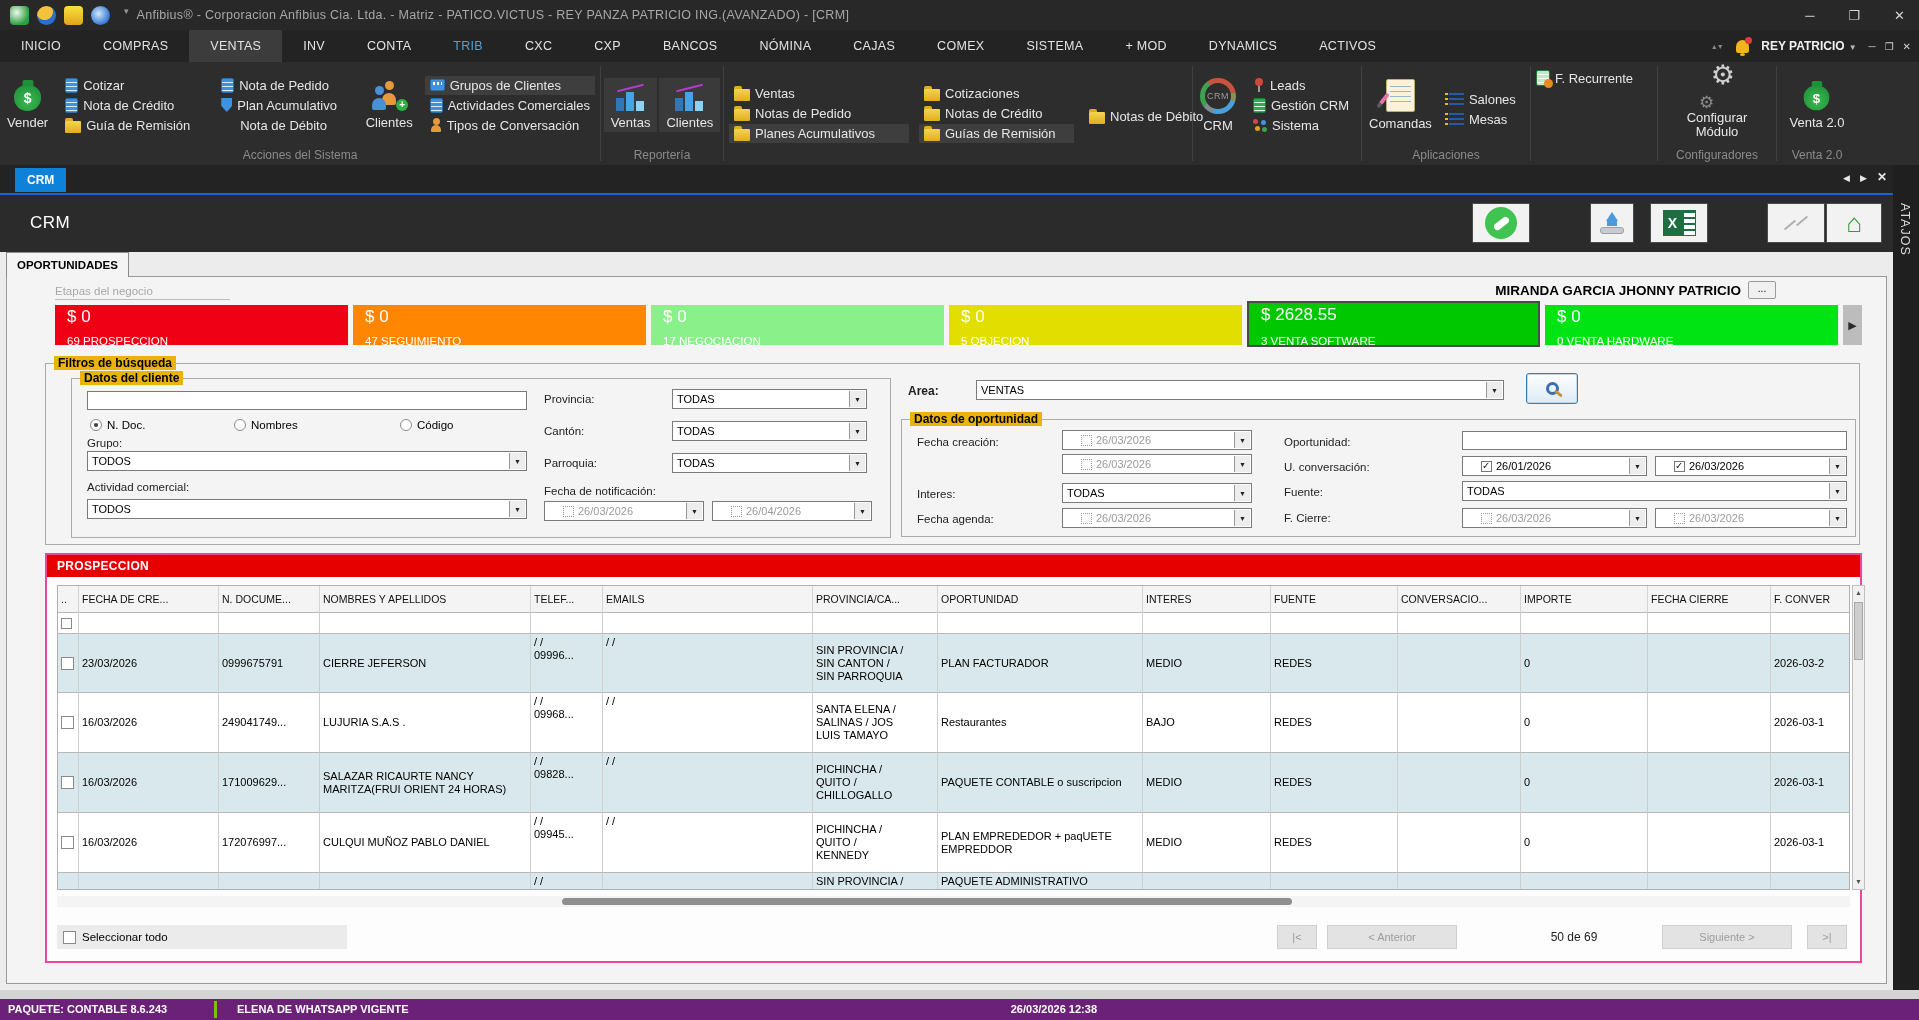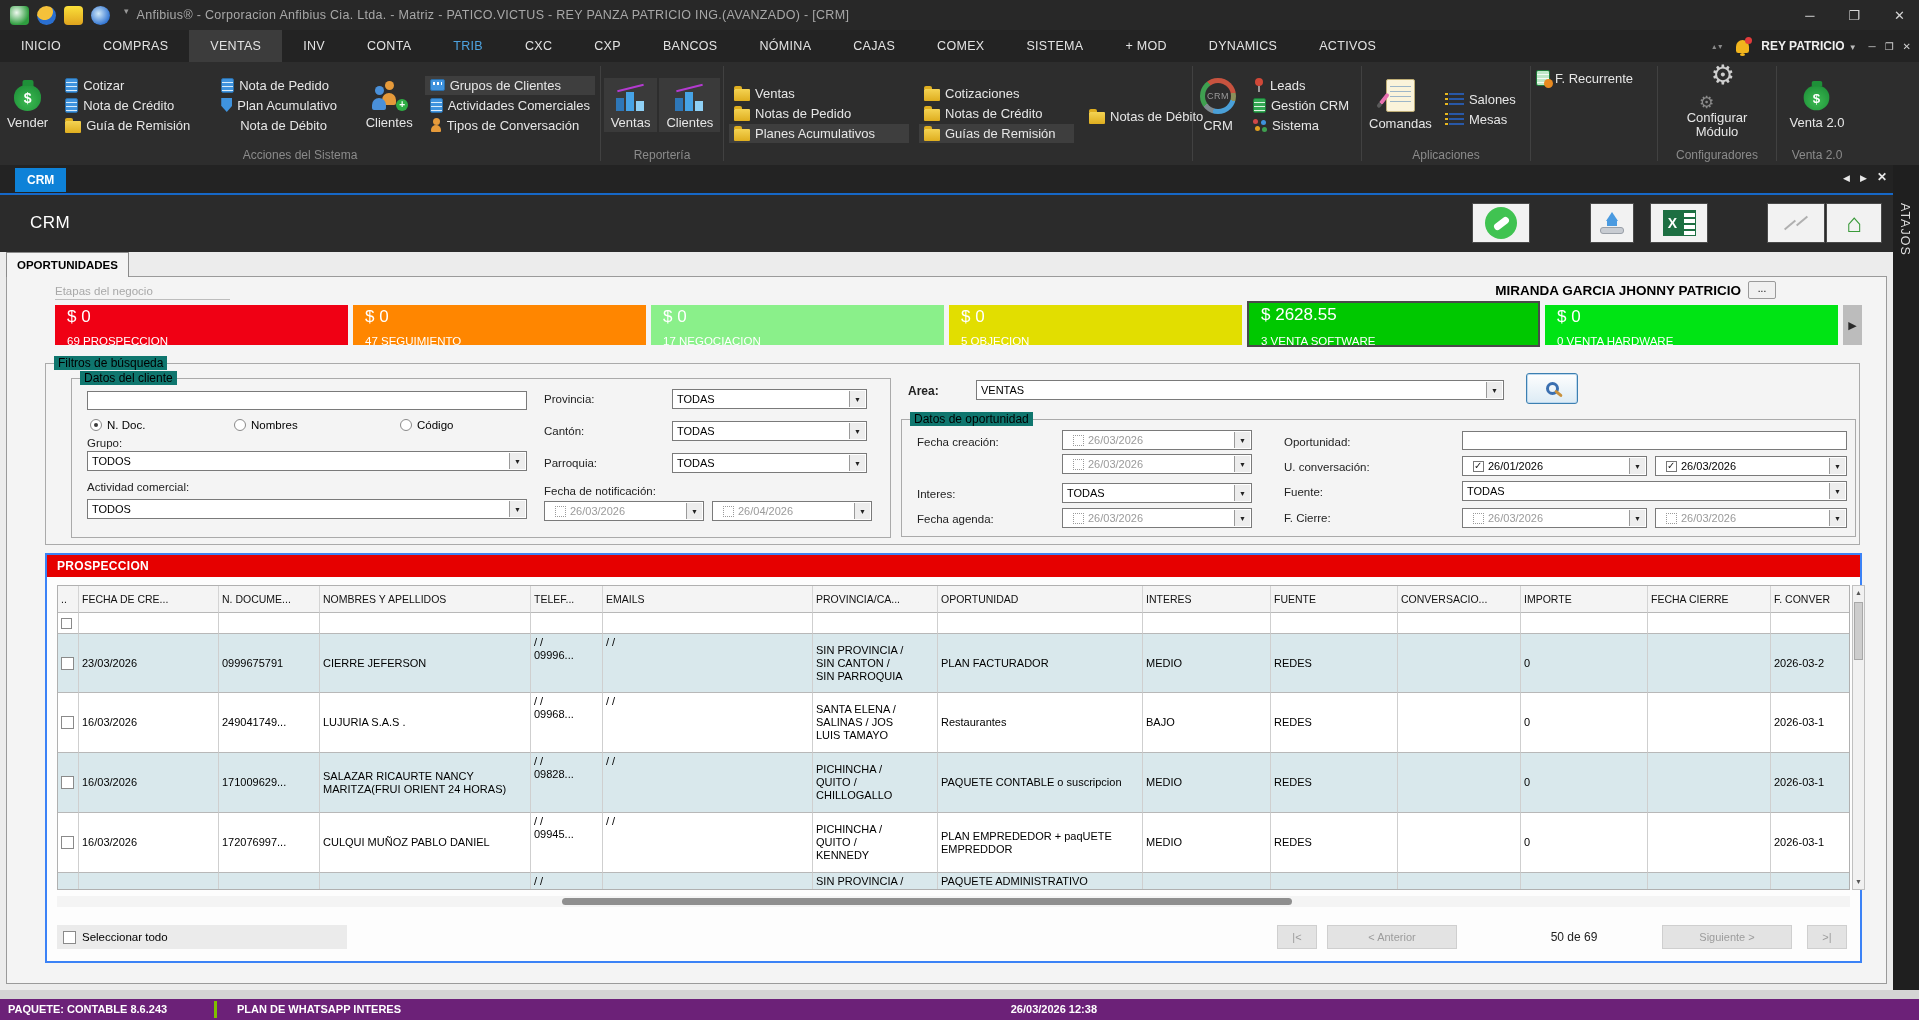--- a/index.html
+++ b/index.html
@@ -165,47 +165,47 @@
   .card .lbl { position:absolute; left:12px; bottom:-2px; font-size:11.5px; }
   .c1 { left:55px; background:#f00014; } .c2 { left:353px; background:#ff8600; }
   .c3 { left:651px; background:#8af08a; } .c4 { left:949px; background:#e2de00; }
   .c5 { left:1247px; top:49px; height:46px; background:#00c800; border:2px solid #4a4a4a; }
   .c6 { left:1545px; background:#00e414; }
   .stage-next { position:absolute; left:1843px; top:53px; width:19px; height:40px; background:#bcbcbc;
     color:#2a2a2a; font-size:11px; display:flex; align-items:center; justify-content:center; }
 
   
   .fs { position:absolute; border:1px solid #aaa; }
-  .fs > .legend { position:absolute; top:-8px; left:8px; background:#0f766e; padding:0 4px;
-    font-weight:normal; font-size:12px; white-space:nowrap; }
+  .fs > .legend { position:absolute; top:-8px; left:8px; background:#eab308; padding:0 4px;
+    font-weight:bold; font-size:12px; white-space:nowrap; }
   .flabel { position:absolute; font-size:11.5px; color:#222; white-space:nowrap; }
   .tinput { position:absolute; background:#fff; border:1px solid #7a7a7a; height:19px; font-size:11px;
     padding:2px 4px; }
   .combo { position:absolute; background:#fff; border:1px solid #7a7a7a; height:20px; font-size:11px;
     display:flex; align-items:center; padding-left:4px; }
   .combo::after { content:"▼"; position:absolute; right:1px; top:1px; bottom:1px; width:15px;
     background:#ededed; border-left:1px solid #9a9a9a; font-size:7px; color:#222; text-align:center; line-height:17px; }
-  .datec { padding-left:10px; }
+  .datec { padding-left:18px; }
   .dc-box { width:11px; height:11px; border:1px dotted #9a9a9a; background:#fff; margin-right:4px; position:relative; flex:0 0 auto; }
   .dc-box.checked { border:1px solid #777; }
   .dc-box.checked::after { content:"✓"; position:absolute; left:0; top:-2px; font-size:10px; color:#222; }
   .gray-val { color:#9a9a9a; }
   .radio { width:12px; height:12px; border-radius:50%; border:1px solid #8a8a8a; background:#fff;
     display:inline-block; position:relative; margin-right:5px; vertical-align:-2px; }
   .radio.sel::after { content:""; position:absolute; inset:3px; border-radius:50%; background:#3a3a3a; }
   .radio-item { position:absolute; font-size:11.5px; }
   .search-btn { position:absolute; left:1480px; top:9px; width:52px; height:31px; border:1px solid #3c7fb1;
     border-radius:3px; background:linear-gradient(#fefefe,#dcebf5); box-shadow:inset 0 0 0 1px #bcd8ee;
     display:flex; align-items:center; justify-content:center; }
   .i-mag { width:13px; height:13px; border:3px solid #3a6fb0; border-radius:50%; position:relative; }
   .i-mag::after { content:""; position:absolute; right:-7px; bottom:-3px; width:9px; height:3px;
     background:#c9913d; transform:rotate(40deg); border-radius:2px; }
 
   
-  .tablebox { position:absolute; left:45px; top:301px; width:1817px; height:410px; border:2px solid #3b82f6; background:#fdfdfd; }
+  .tablebox { position:absolute; left:45px; top:301px; width:1817px; height:410px; border:2px solid #ec4899; background:#fdfdfd; }
   .tb-red { height:22px; background:#e60000; color:#fff; font-weight:bold; font-size:12px;
     display:flex; align-items:center; padding-left:10px; letter-spacing:.3px; }
   .grid { position:absolute; left:10px; top:30px; width:1793px; height:305px; overflow:hidden;
     display:grid; border:1px solid #b0b0b0; background:#fff;
     grid-template-columns:21px 140px 101px 211px 72px 210px 125px 205px 128px 127px 123px 127px 123px 80px;
     grid-template-rows:27px 21px 59px 60px 60px 60px 40px; }
   .th { background:#f4f4f4; font-size:10.5px; color:#111; padding:7px 3px 0 3px; border-right:1px solid #d4d4d4;
     border-bottom:1px solid #b8b8b8; white-space:nowrap; overflow:hidden; }
   .td { font-size:11px; color:#000; padding:2px 3px; border-right:1px solid #cfcfcf; border-bottom:1px solid #b8b8b8;
     overflow:hidden; line-height:13px; display:flex; align-items:center; white-space:pre-line; }
@@ -792,15 +792,15 @@
     <div class="pgpos">50 de 69</div>
     <div class="pgbtn" style="left:1615px; width:130px;">Siguiente &gt;</div>
     <div class="pgbtn" style="left:1760px; width:40px;">&gt;|</div>
   </div>
 </div>
 
 <div class="bottomgap"></div>
 <div class="statusbar">
   <span class="sb-item" style="left:8px;">PAQUETE: CONTABLE 8.6.243</span>
   <span class="sb-sep"></span>
-  <span class="sb-item" style="left:237px;">PLAN DE WHATSAPP INTERES</span>
+  <span class="sb-item" style="left:237px;">ELENA DE WHATSAPP VIGENTE</span>
   <span class="sb-item" style="left:985px; width:112px; text-align:right;">26/03/2026 12:38</span>
 </div>
 
 </body></html>

